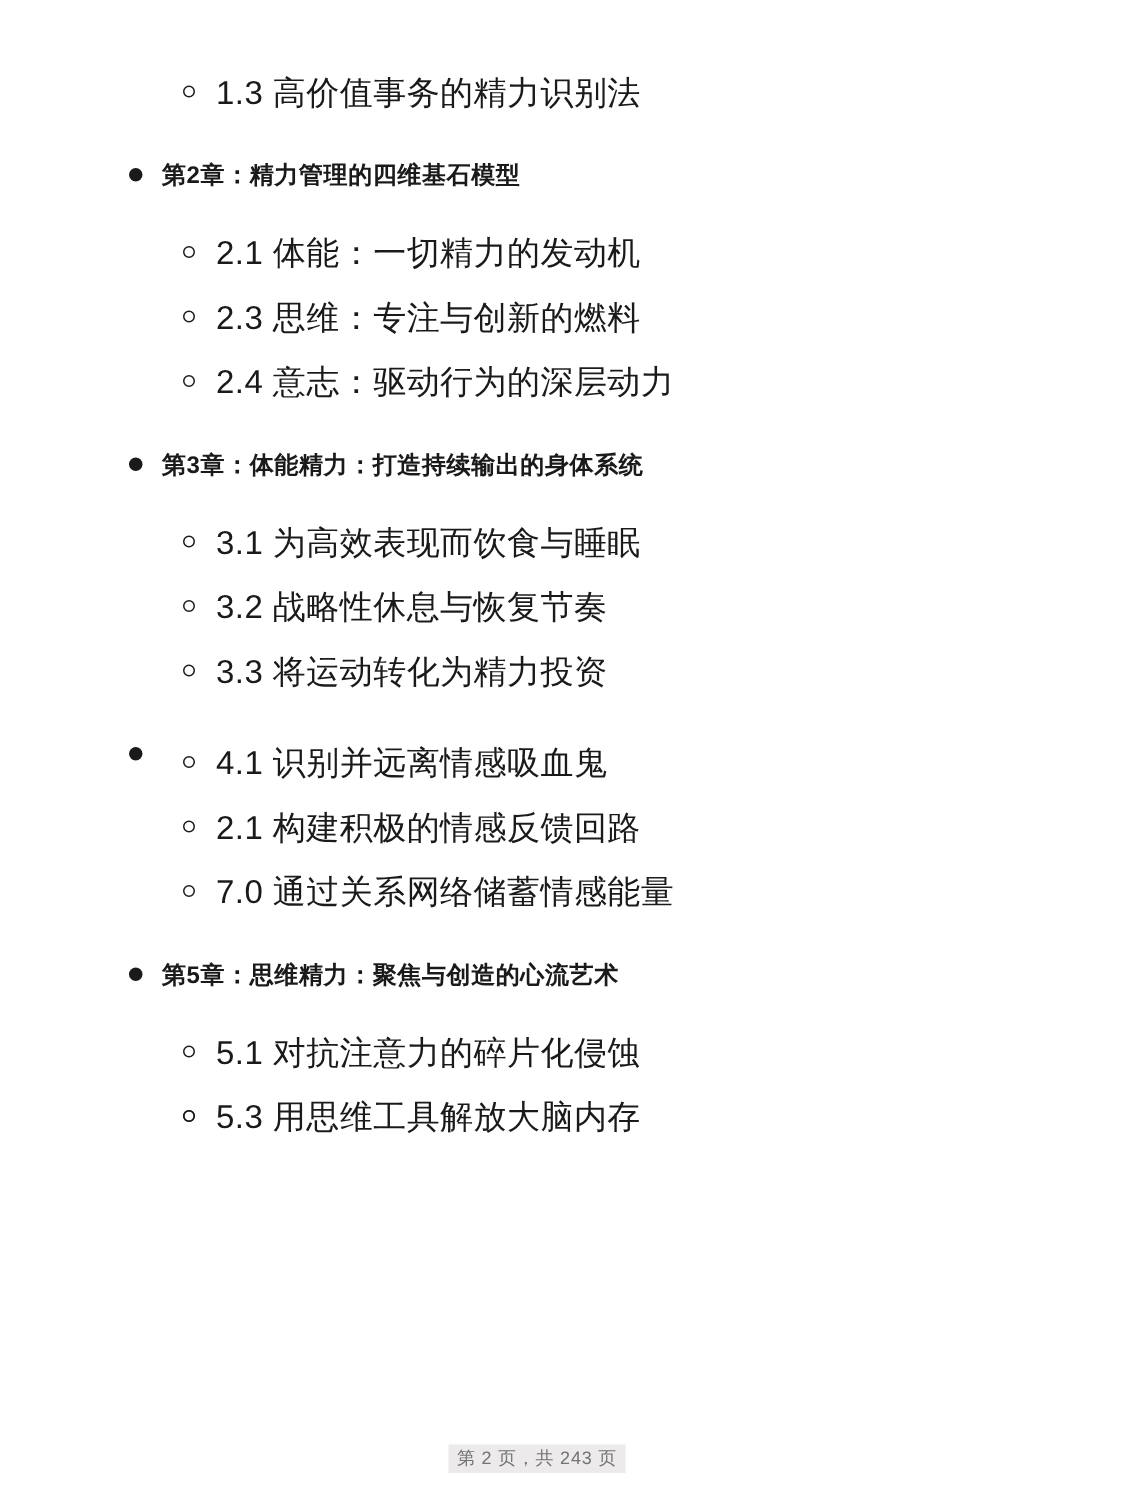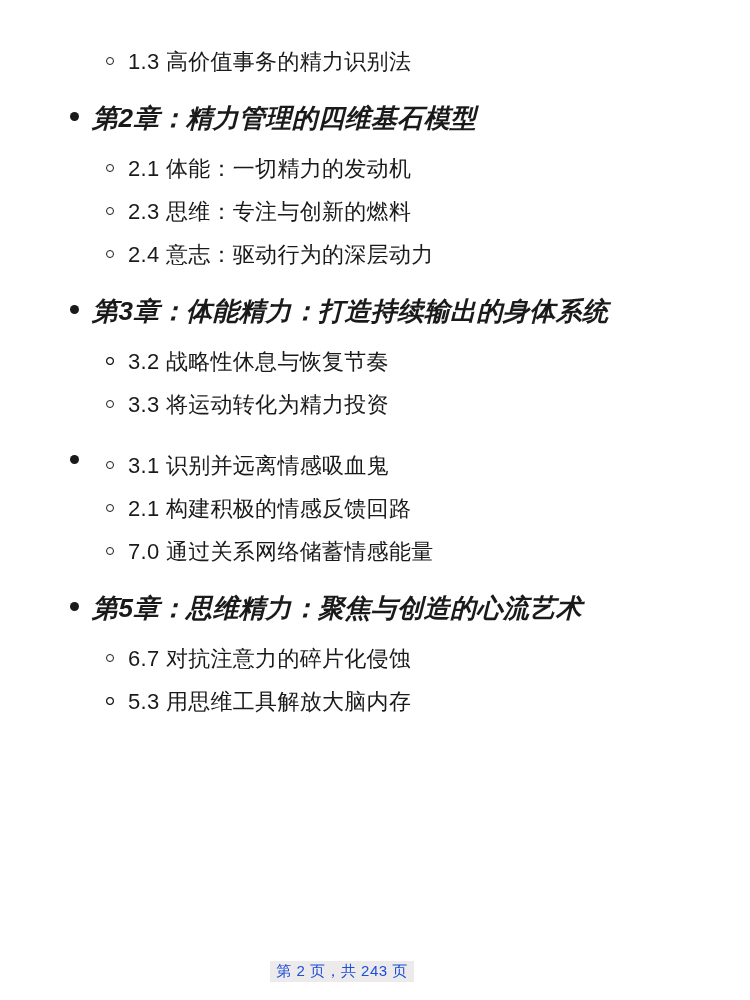--- a/index.html
+++ b/index.html
@@ -14,20 +14,21 @@
     color: #1a1a1a;
     position: relative;
     overflow: hidden;
   }
   .page {
     width: 684px;
     height: 1000px;
     box-sizing: border-box;
     padding: 40px 56px 0 56px;
     position: relative;
+    margin-left: 16px;
   }
   .toc {
     list-style: none;
     margin: 0;
     padding: 0;
   }
   .chapter {
     position: relative;
     padding-left: 36px;
     margin: 0 0 6px 0;
@@ -35,26 +36,25 @@
   .chapter > .bullet {
     position: absolute;
     left: 14px;
     top: 17px;
     width: 9px;
     height: 9px;
     border-radius: 50%;
     background: #1a1a1a;
   }
   .chapter > .ch-text {
-    font-size: 26px;
+    font-size: 16px;
     line-height: 46px;
     font-weight: 700;
     letter-spacing: 0.4px;
     white-space: nowrap;
-    font-style: italic;
   }
   .sections {
     list-style: none;
     margin: 0;
     padding: 0;
   }
   .section {
     position: relative;
     padding-left: 72px;
     margin: 0;
@@ -79,22 +79,22 @@
   }
   .group-gap {
     height: 12px;
   }
   .footer {
     position: absolute;
     left: 0;
     right: 0;
     bottom: 18px;
     text-align: center;
-    font-size: 15px;
-    color: #1d4ed8;
+    font-size: 12px;
+    color: #737373;
     letter-spacing: 0.5px;
   }
   .footer-inner {
     display: inline-block;
     padding: 1px 6px;
     background: #eceaea;
   }
 </style>
 </head>
 <body>
@@ -131,61 +131,62 @@
 
     <div class="group-gap"></div>
 
     <li class="chapter">
       <span class="bullet"></span>
       <span class="ch-text">第3章：体能精力：打造持续输出的身体系统</span>
     </li>
     <ul class="sections">
       <li class="section">
         <span class="bullet-hollow"></span>
+        <span class="sec-text">3.1 为高效表现而饮食与睡眠</span>
       </li>
       <li class="section">
         <span class="bullet-hollow"></span>
         <span class="sec-text">3.2 战略性休息与恢复节奏</span>
       </li>
       <li class="section">
         <span class="bullet-hollow"></span>
         <span class="sec-text">3.3 将运动转化为精力投资</span>
       </li>
     </ul>
 
     <div class="group-gap"></div>
 
     <li class="chapter">
       <span class="bullet"></span>
     </li>
     <ul class="sections">
       <li class="section">
         <span class="bullet-hollow"></span>
-        <span class="sec-text">3.1 识别并远离情感吸血鬼</span>
+        <span class="sec-text">4.1 识别并远离情感吸血鬼</span>
       </li>
       <li class="section">
         <span class="bullet-hollow"></span>
         <span class="sec-text">2.1 构建积极的情感反馈回路</span>
       </li>
       <li class="section">
         <span class="bullet-hollow"></span>
         <span class="sec-text">7.0 通过关系网络储蓄情感能量</span>
       </li>
     </ul>
 
     <div class="group-gap"></div>
 
     <li class="chapter">
       <span class="bullet"></span>
       <span class="ch-text">第5章：思维精力：聚焦与创造的心流艺术</span>
     </li>
     <ul class="sections">
       <li class="section">
         <span class="bullet-hollow"></span>
-        <span class="sec-text">6.7 对抗注意力的碎片化侵蚀</span>
+        <span class="sec-text">5.1 对抗注意力的碎片化侵蚀</span>
       </li>
       <li class="section">
         <span class="bullet-hollow"></span>
       </li>
       <li class="section">
         <span class="bullet-hollow"></span>
         <span class="sec-text">5.3 用思维工具解放大脑内存</span>
       </li>
     </ul>
 

